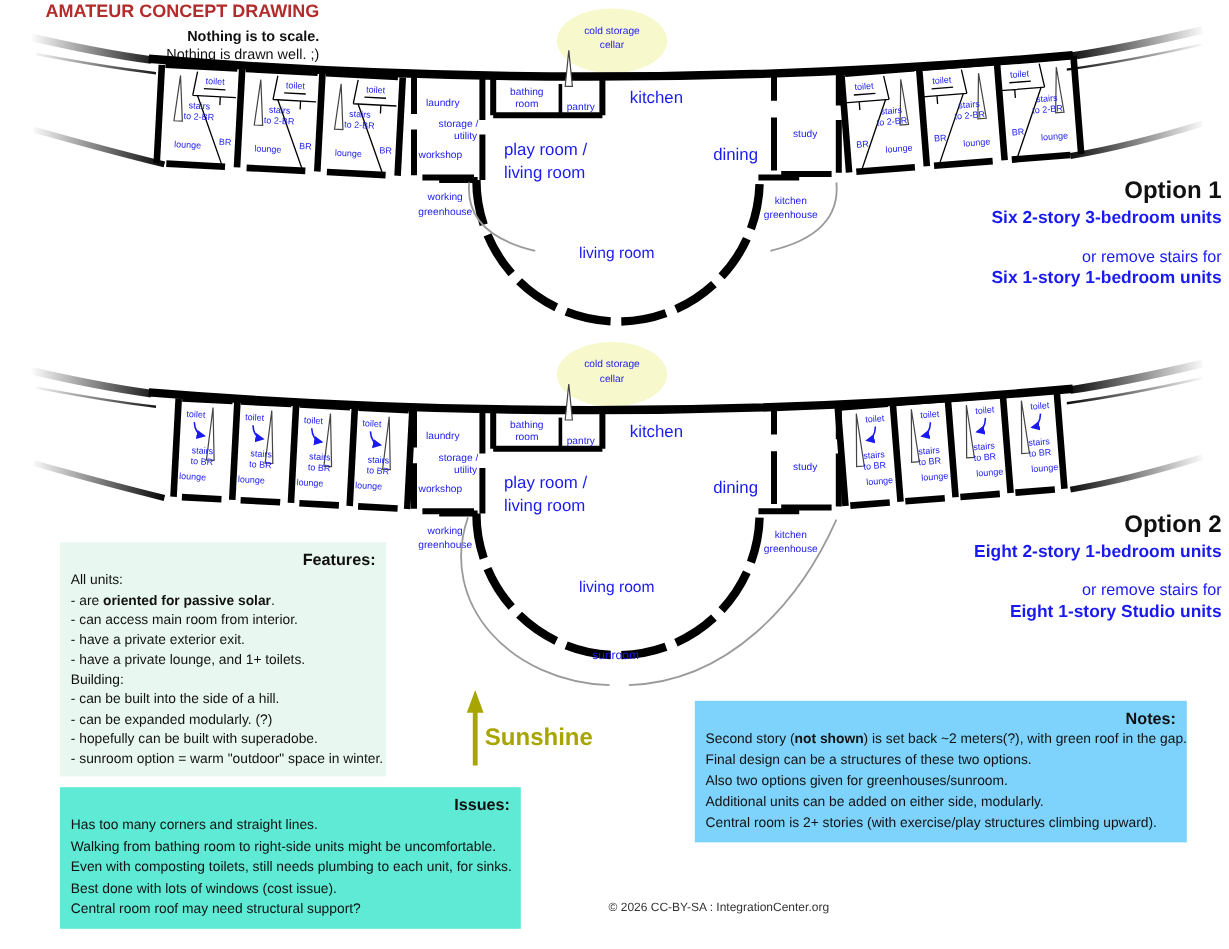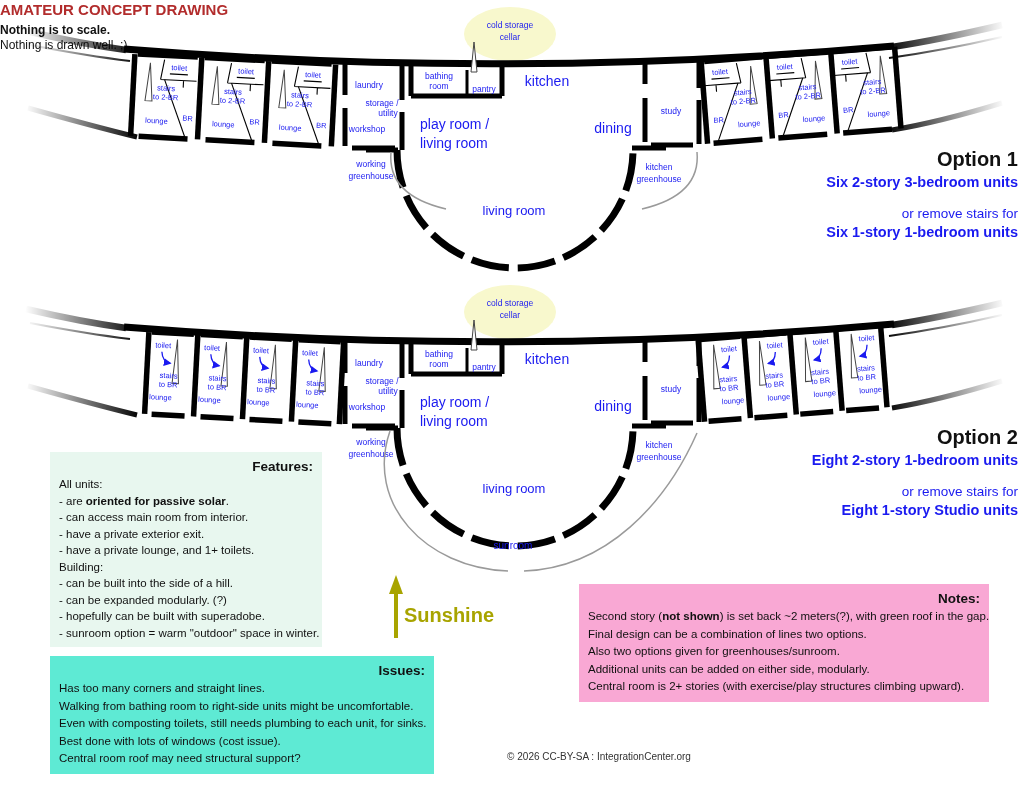--- a/index.html
+++ b/index.html
@@ -15,29 +15,29 @@
   .lbs{font-size:14px;text-anchor:start;}
   .wall{stroke:#000;fill:none;}
   .thin{stroke:#000;stroke-width:1.1;fill:none;}
   .gray{stroke:#9a9a9a;stroke-width:1.5;fill:none;}
   .tri{fill:#fff;stroke:#444;stroke-width:1;}
   .barrow{stroke:var(--blue);stroke-width:1.3;fill:none;}
   .box{position:absolute;padding:6px 9px;white-space:nowrap;font-size:11.5px;line-height:17px;}
   .box .bt{font-size:13.5px;font-weight:bold;line-height:18px;text-align:right;}
   #features{left:50px;top:452px;width:254px;background:#e8f7ef;line-height:16.5px;}
   #issues{left:50px;top:656px;width:366px;background:#5eead4;line-height:17.5px;}
-  #notes{left:579px;top:584px;width:392px;background:#f9a8d4;line-height:17.5px;}
+  #notes{left:579px;top:584px;width:392px;background:#7dd3fc;line-height:17.5px;}
   .bb{font-weight:bold;}
   .cap{position:absolute;width:265px;text-align:right;}
   #cap1{left:753px;top:147px;} #cap2{left:753px;top:425px;}
   .cap .t{font-size:20px;font-weight:bold;color:#111;line-height:24px;}
   .cap .b1{font-size:14.5px;font-weight:bold;color:var(--blue);margin-top:2px;line-height:18px;}
   .cap .b2{font-size:13.5px;color:var(--blue);margin-top:14px;line-height:17px;}
   .cap .b3{font-size:14.5px;font-weight:bold;color:var(--blue);margin-top:1px;line-height:18px;}
-  #amateur{left:752px;top:707px;width:266px;text-align:left;}
+  #amateur{left:752px;top:707px;width:266px;text-align:right;}
   #amateur .a1{font-size:15px;font-weight:bold;color:var(--red);line-height:19px;}
   #amateur .a2{font-size:12px;font-weight:bold;margin-top:4px;line-height:15px;}
   #amateur .a3{font-size:12px;line-height:15px;}
   #copyright{position:absolute;left:458px;top:751px;width:282px;text-align:center;font-size:10px;color:#333;}
   #sunshineText{position:absolute;left:404px;top:604px;font-size:20px;font-weight:bold;color:var(--olive);}
 </style>
 </head>
 <body>
 
 <div class="canvas">
@@ -239,21 +239,21 @@
   <div>Has too many corners and straight lines.</div>
   <div>Walking from bathing room to right-side units might be uncomfortable.</div>
   <div>Even with composting toilets, still needs plumbing to each unit, for sinks.</div>
   <div>Best done with lots of windows (cost issue).</div>
   <div>Central room roof may need structural support?</div>
 </div>
 
 <div class="box" id="notes">
   <div class="bt">Notes:</div>
   <div><span>Second story (</span><span class="bb">not shown</span><span>) is set back ~2 meters(?), with green roof in the gap.</span></div>
-  <div><span>Final design can be a combination of lines two options.</span></div>
+  <div><span>Final design can be a structures of these two options.</span></div>
   <div><span>Also two options given for greenhouses/sunroom.</span></div>
   <div><span>Additional units can be added on either side, modularly.</span></div>
   <div><span>Central room is 2+ stories (with exercise/play structures climbing upward).</span></div>
 </div>
 
 <div id="amateur">
   <div class="a1">AMATEUR CONCEPT DRAWING</div>
   <div class="a2">Nothing is to scale.</div>
   <div class="a3">Nothing is drawn well. ;)</div>
 </div>

